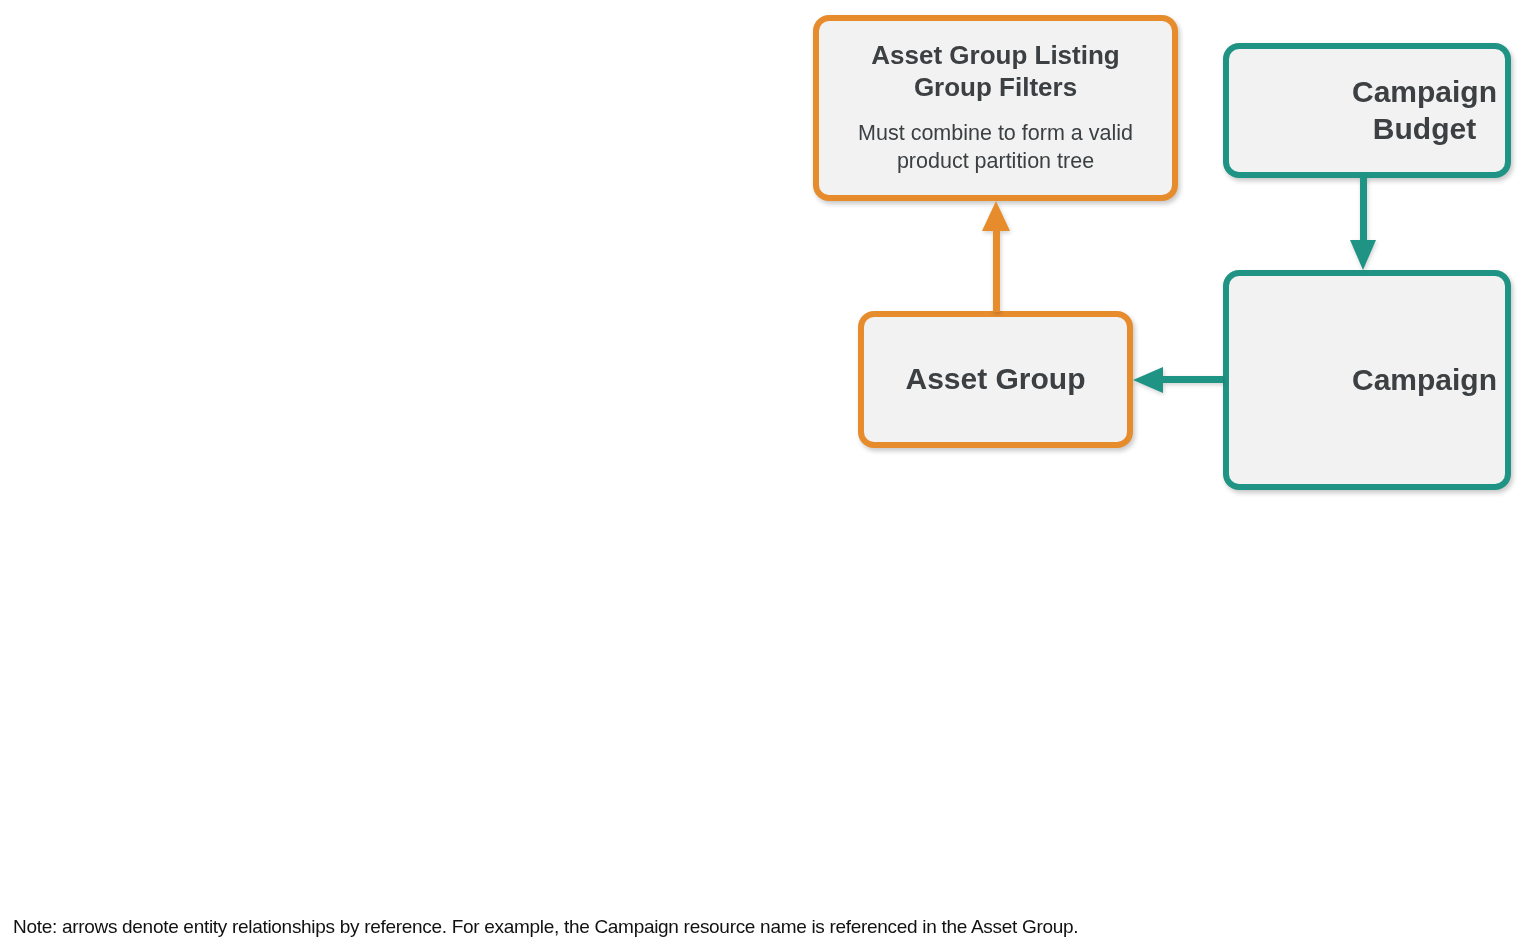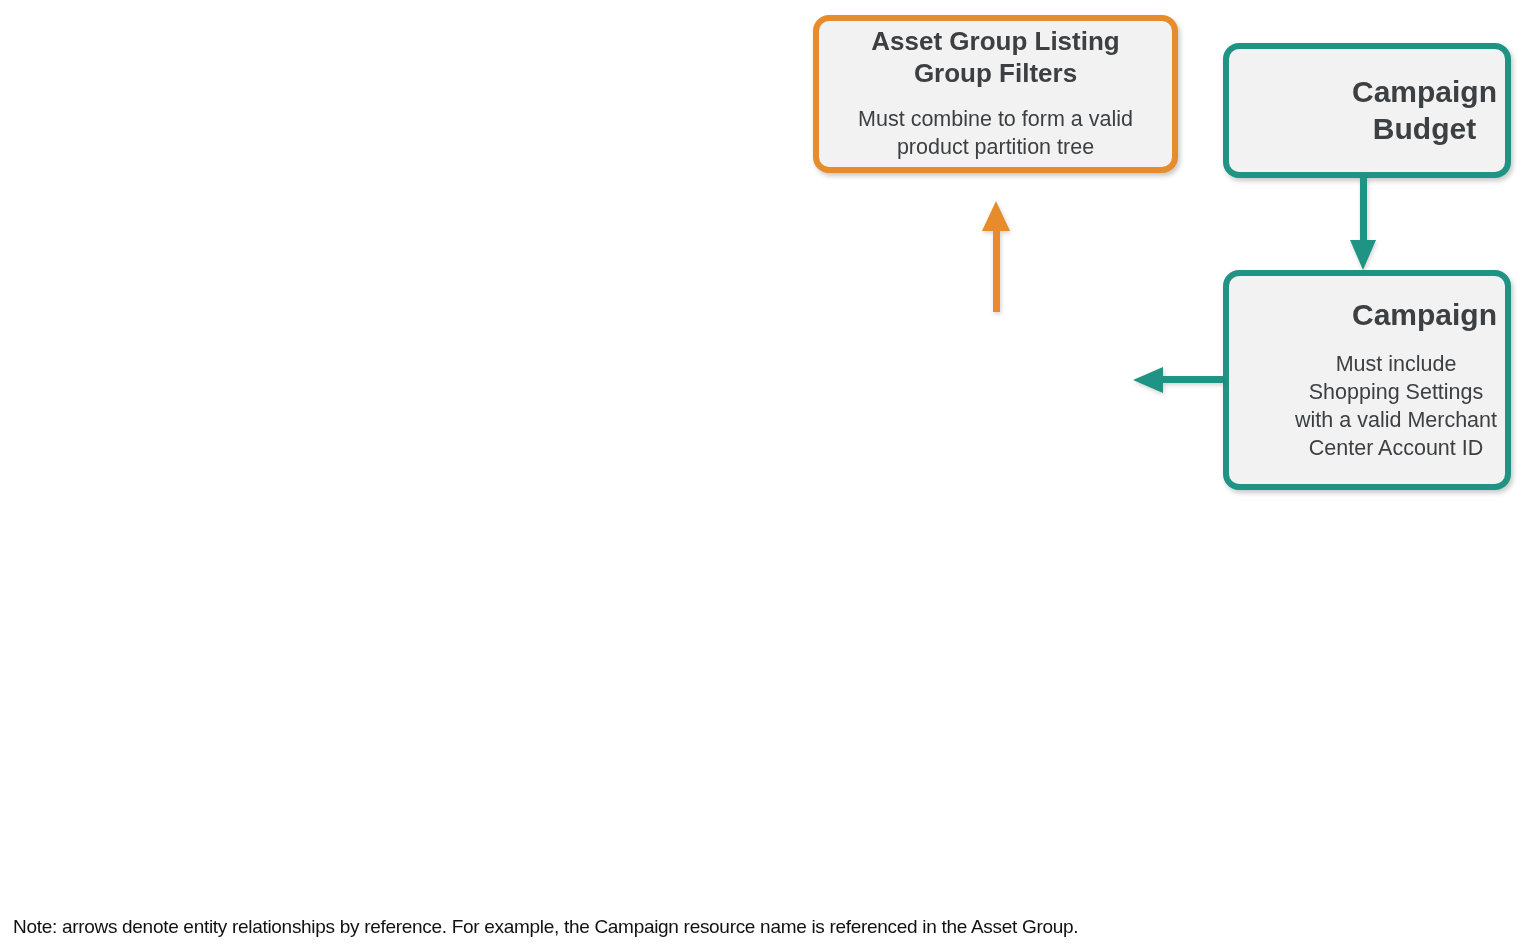--- a/index.html
+++ b/index.html
@@ -47,21 +47,21 @@
     font-size: 21.5px;
     color: var(--text);
     white-space: pre-line;
     line-height: 1.3;
     margin-top: 17px;
   }
   .title-lg { font-size: 30px; }
   .title-md { font-size: 26px; }
 
   
-  .node-listing-filters { left: 813px; top: 15px;  width: 365px; height: 158px; }
+  .node-listing-filters { left: 813px; top: 15px;  width: 365px; height: 186px; }
   .node-campaign-budget { left: 1223px; top: 43px; width: 288px; height: 135px; }
   .node-asset-group     { left: 858px; top: 311px; width: 275px; height: 137px; }
   .node-campaign        { left: 1223px; top: 270px; width: 288px; height: 220px; }
 
   
   .arrow { position: absolute; filter: drop-shadow(1px 2px 2px rgba(0,0,0,0.18)); }
   .arrow-stem { position: absolute; }
   .arrow-head { position: absolute; width: 0; height: 0; }
 
   .arrow-up .arrow-stem  { left: 993px; top: 226px; width: 7px; height: 86px; background: var(--orange); }
@@ -99,27 +99,26 @@
 Group Filters</div>
     <div class="node-subtitle">Must combine to form a valid
 product partition tree</div>
   </div>
 
   <div class="node teal node-campaign-budget">
     <div class="node-title title-lg">Campaign
 Budget</div>
   </div>
 
+  <div class="node orange node-asset-group">
+    <div class="node-title title-lg">Asset Group</div>
+  </div>
 
   <div class="node teal node-campaign">
     <div class="node-title title-lg">Campaign</div>
-    <div class="node-subtitle">Must include
-Shopping Settings
-with a valid Merchant
-Center Account ID</div>
   </div>
 
   <div class="arrow arrow-up">
     <div class="arrow-stem"></div>
     <div class="arrow-head"></div>
   </div>
 
   <div class="arrow arrow-down">
     <div class="arrow-stem"></div>
     <div class="arrow-head"></div>

